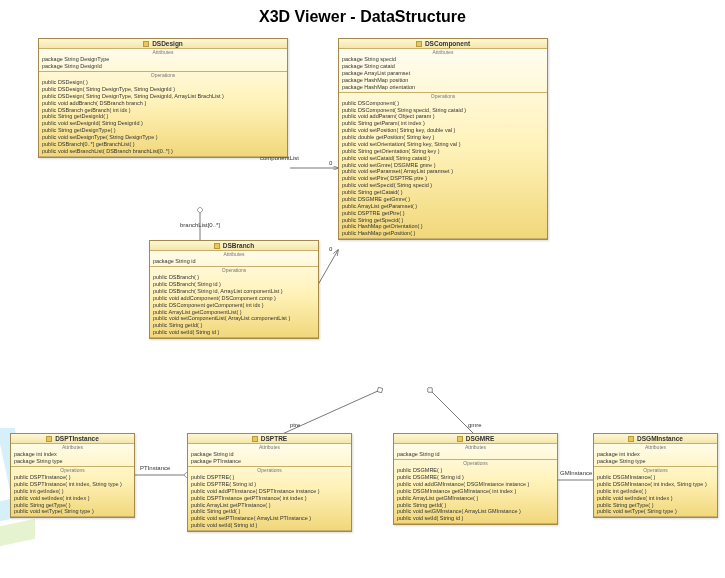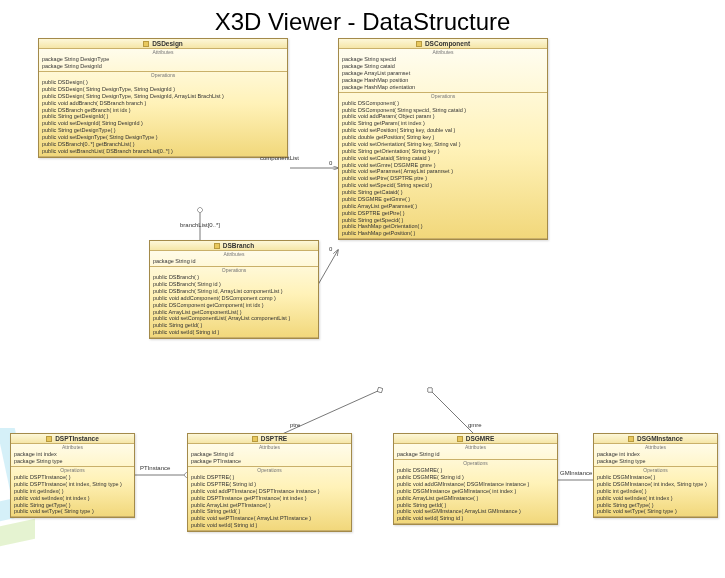--- a/index.html
+++ b/index.html
@@ -1,17 +1,17 @@
 <!DOCTYPE html>
 <html><head>
 <meta charset="utf-8">
 <style>
 *{box-sizing:border-box;margin:0;padding:0;font-family:Arial,sans-serif}
 body{background:#fff;width:725px;height:578px;position:relative;overflow:hidden}
-.title{font-size:24px;text-align:center;padding:8px 0;font-weight:400}
+.title{font-size:16px;text-align:center;padding:8px 0;font-weight:700}
 .wm{position:absolute;left:-5px;bottom:20px;width:70px;height:130px;opacity:.25;z-index:0}
 .wm .b1{position:absolute;left:0;top:70px;width:40px;height:20px;background:#5bc4e6;transform:skewY(-12deg)}
 .wm .b2{position:absolute;left:0;top:95px;width:40px;height:20px;background:#9bd24a;transform:skewY(-12deg)}
 .wm .b3{position:absolute;left:10px;top:0;width:18px;height:78px;background:#5bc4e6;transform:skewX(12deg)}
 .cls{position:absolute;border:1px solid #a38a4a;background:linear-gradient(180deg,#fffef5 0%,#fff2b8 55%,#f1d77a 100%);font-size:5.5px;color:#333;box-shadow:1px 1px 2px rgba(0,0,0,.15);z-index:2}
 .cls .hdr{background:linear-gradient(180deg,#fdf7d8,#f5e6a8);border-bottom:1px solid #c9b06a;text-align:center;font-weight:700;padding:1px 0;font-size:6.5px}
 .cls .hdr .dot{display:inline-block;width:6px;height:6px;background:#e8c85e;border:1px solid #b89a3e;margin-right:3px;vertical-align:middle}
 .cls .sect{border-bottom:1px solid #c9b06a}
 .cls .lbl{text-align:center;font-size:5px;color:#777;padding:0}
 .cls ul{list-style:none;padding:1px 3px}

